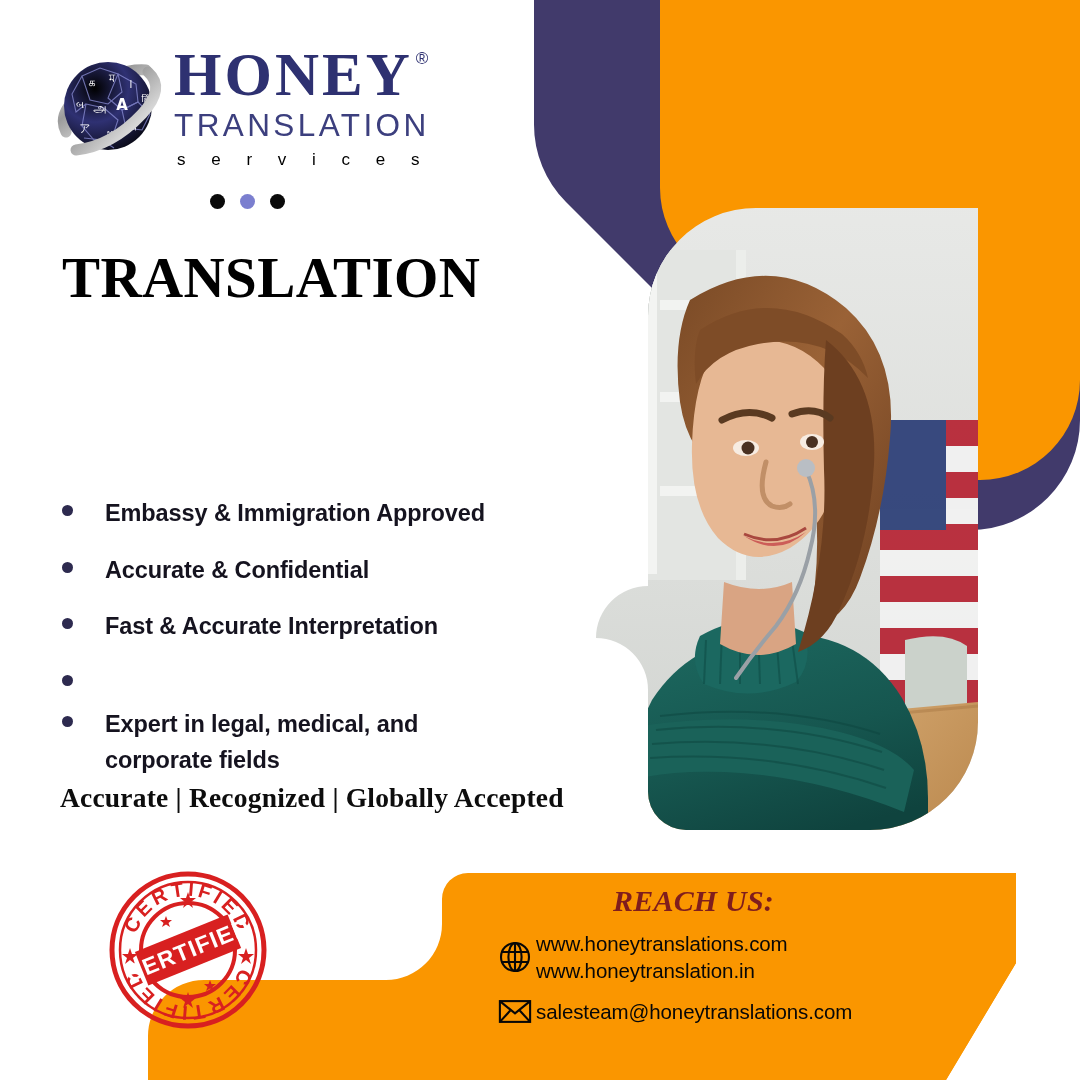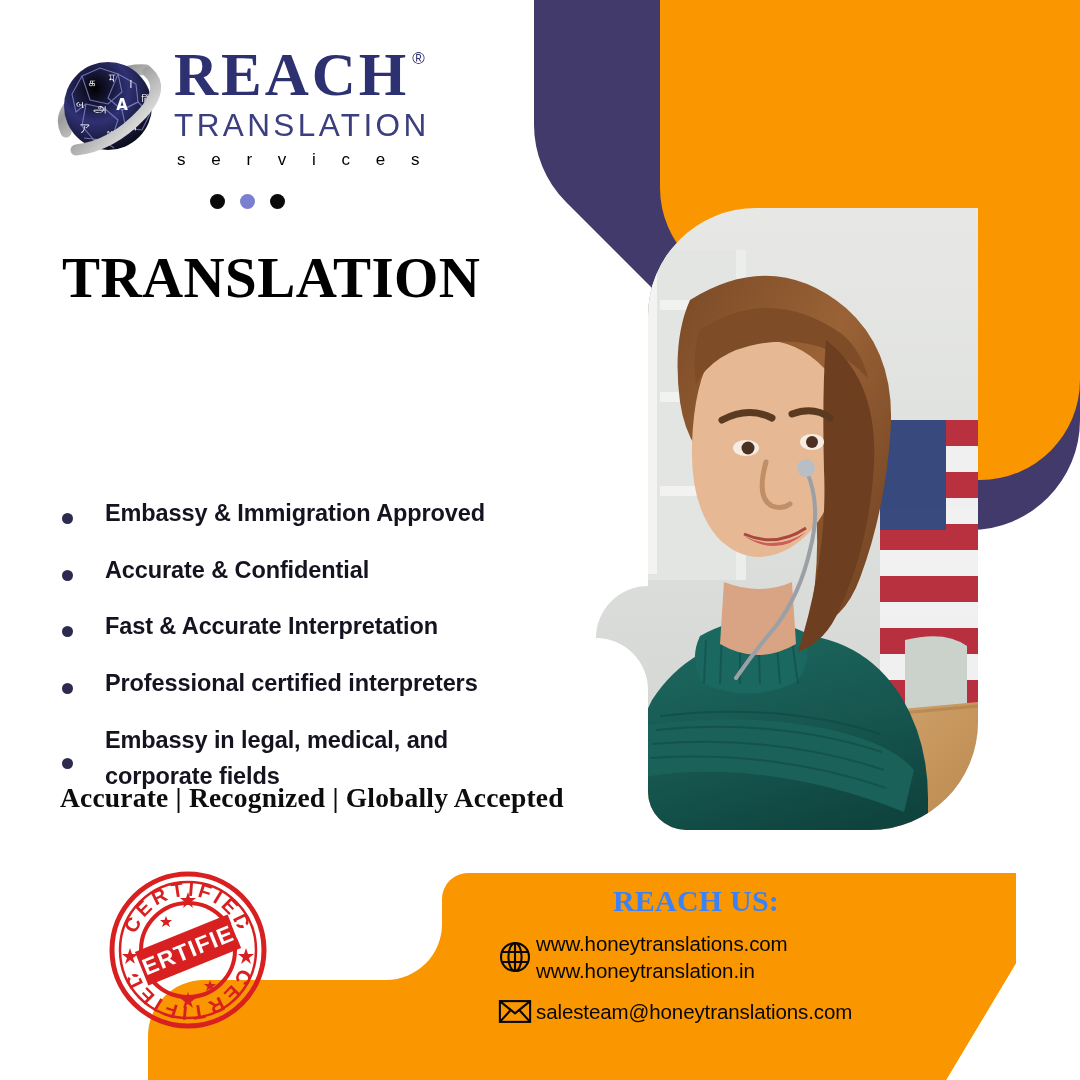--- a/index.html
+++ b/index.html
@@ -47,21 +47,21 @@
     line-height:1.05; letter-spacing:0.3px;
   }
   .h-bold {
     font-family:"Liberation Serif", serif;
     font-size:57px; font-weight:700; color:#000000;
     line-height:1.18; letter-spacing:0.4px; margin-top:8px;
   }
 
   
   .bullets { position:absolute; left:56px; top:496px; width:470px; }
-  .bullet-item { display:flex; align-items:center; margin-bottom:21px; }
+  .bullet-item { display:flex; align-items:flex-start; margin-bottom:21px; }
   .bullet-dot {
     width:11px; height:11px; border-radius:50%;
     background:#2d2a4f; flex:0 0 auto;
     margin:9px 32px 0 6px;
   }
   .bullet-text {
     font-family:"Liberation Sans", sans-serif;
     font-size:23.5px; font-weight:700; color:#15131f;
     line-height:1.52; letter-spacing:-0.1px;
   }
@@ -74,22 +74,22 @@
     letter-spacing:0.2px; white-space:nowrap;
   }
 
   
   .stamp { position:absolute; left:106px; top:868px; width:165px; height:165px; }
 
   
   .reach-title {
     position:absolute; left:613px; top:884px;
     font-family:"Liberation Serif", serif;
-    font-size:30px; font-weight:700; color:#3b82f6;
-    letter-spacing:0.2px; white-space:nowrap;
+    font-size:30px; font-weight:700; color:#7f1d1d;
+    letter-spacing:0.2px; white-space:nowrap;font-style:italic;
   }
   .contact-rows { position:absolute; left:494px; top:930px; width:560px; }
   .contact-row { display:flex; align-items:center; margin-bottom:14px; }
   .c-icon { width:42px; flex:0 0 auto; display:flex; align-items:center; justify-content:center; }
   .c-text {
     font-family:"Liberation Sans", sans-serif;
     font-size:20.5px; font-weight:400; color:#070707;
     line-height:1.32; letter-spacing:-0.1px; white-space:nowrap;
   }
   .c-text.phone { font-size:22px; letter-spacing:0.3px; }
@@ -331,21 +331,21 @@
           <text x="33" y="86" font-size="11">ア</text>
           <text x="58" y="90" font-size="10">ಅ</text>
           <text x="82" y="84" font-size="10">ਪ</text>
         </g>
 
         <path d="M 96,26 q 18,16 -6,42 q -30,32 -66,36" stroke="url(#ringG)" stroke-width="11" fill="none" stroke-linecap="round"></path>
       </svg>
     </div>
     <div class="logo-text">
       <div class="logo-honey-line">
-        <span class="logo-honey">REACH</span>
+        <span class="logo-honey">HONEY</span>
         <span class="logo-reg">®</span>
       </div>
       <span class="logo-translation">TRANSLATION</span>
       <span class="logo-services">s e r v i c e s</span>
     </div>
   </div>
   <div class="dots-row">
     <span class="dot" style="background:#0a0a0a"></span>
     <span class="dot" style="background:#7b7fcf"></span>
     <span class="dot" style="background:#0a0a0a"></span>
@@ -364,25 +364,24 @@
   <div class="bullet-item">
     <span class="bullet-dot"></span>
     <span class="bullet-text">Accurate &amp; Confidential</span>
   </div>
   <div class="bullet-item">
     <span class="bullet-dot"></span>
     <span class="bullet-text">Fast &amp; Accurate Interpretation</span>
   </div>
   <div class="bullet-item">
     <span class="bullet-dot"></span>
-    <span class="bullet-text">Professional certified interpreters</span>
   </div>
   <div class="bullet-item">
     <span class="bullet-dot"></span>
-    <span class="bullet-text" style="max-width:350px">Embassy in legal, medical, and corporate fields</span>
+    <span class="bullet-text" style="max-width:350px">Expert in legal, medical, and corporate fields</span>
   </div>
 </div>
 
 <div class="tagline">Accurate  |  Recognized  |  Globally Accepted</div>
 
 <div class="stamp">
   <svg viewBox="0 0 165 165" width="165" height="165">
     <defs>
       <path id="arcTop" d="M 28,82 a 54,54 0 0 1 108,0" fill="none"></path>
       <path id="arcBot" d="M 136,84 a 54,54 0 0 1 -108,0" fill="none"></path>

